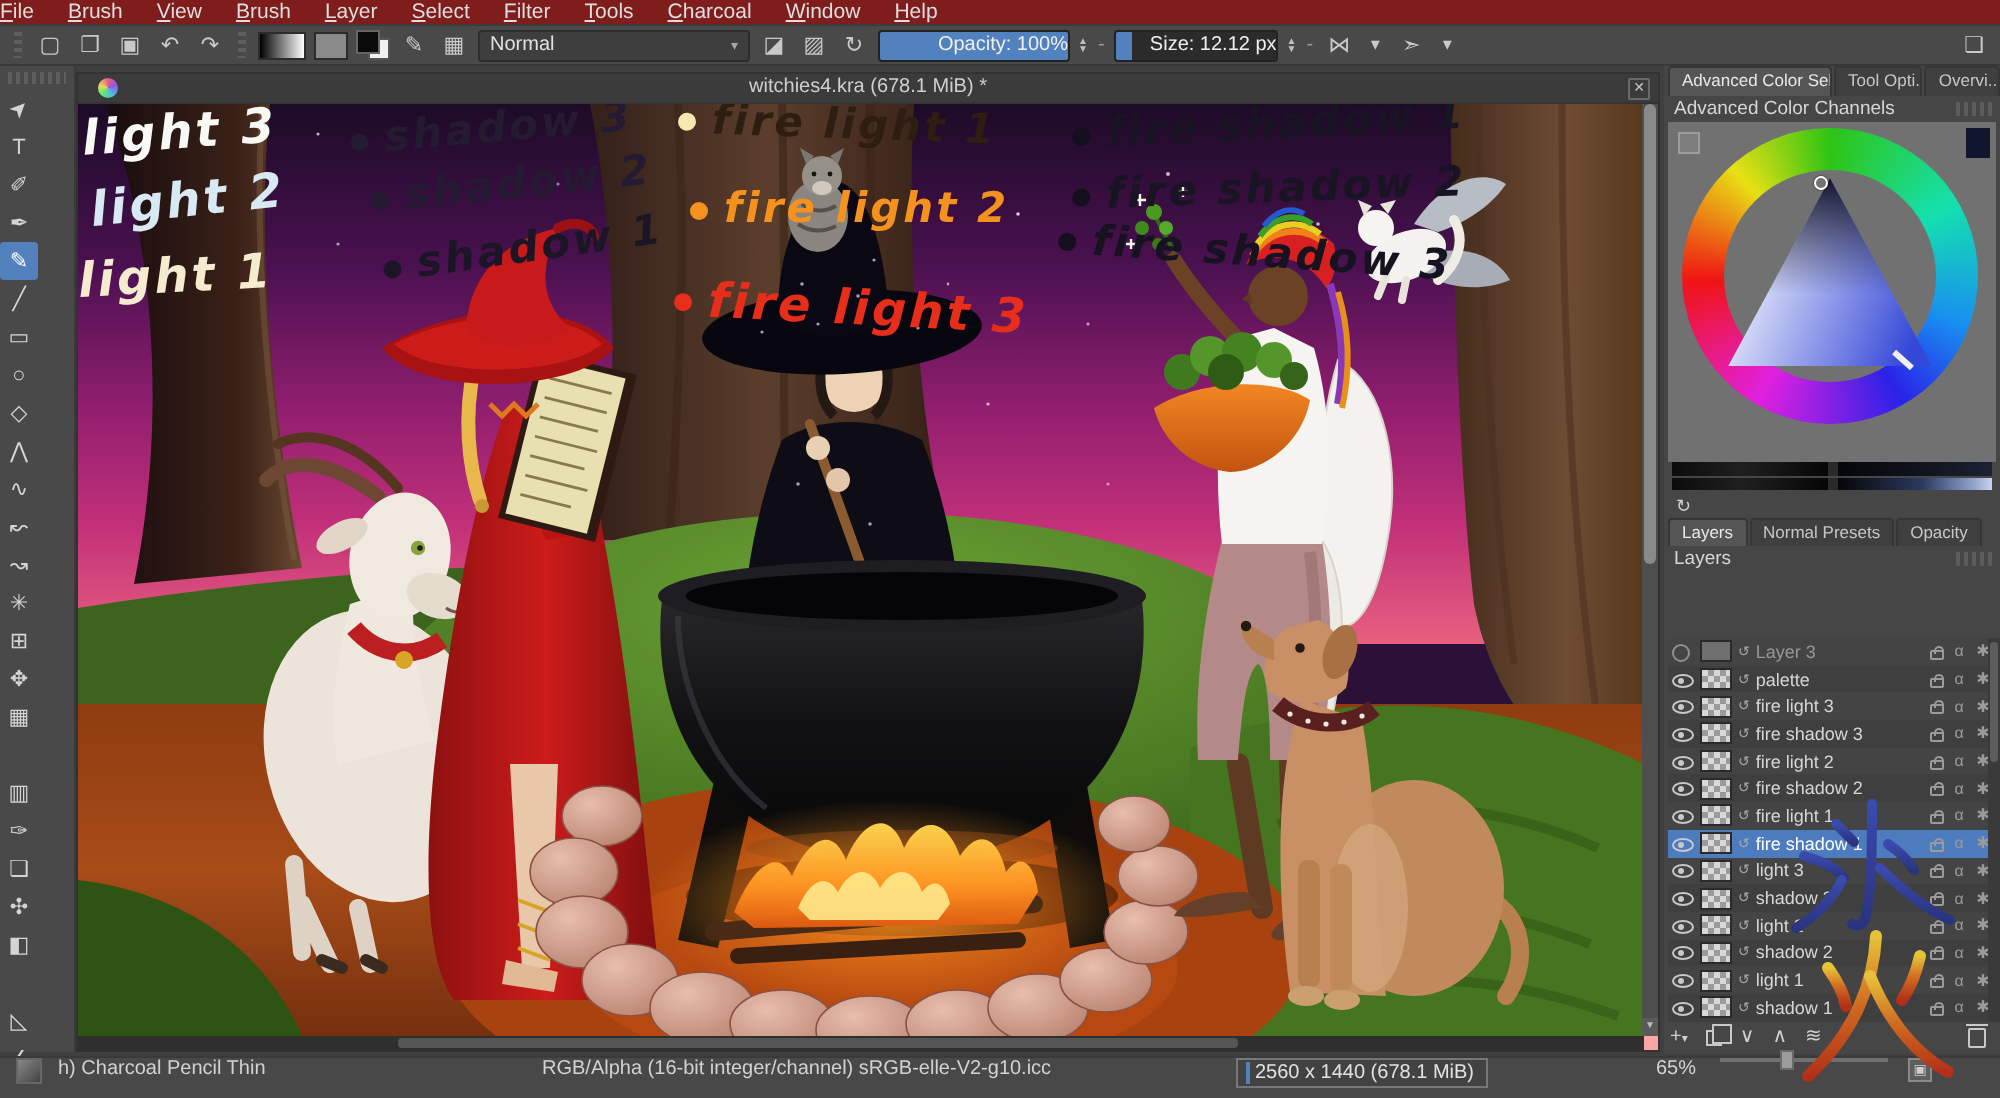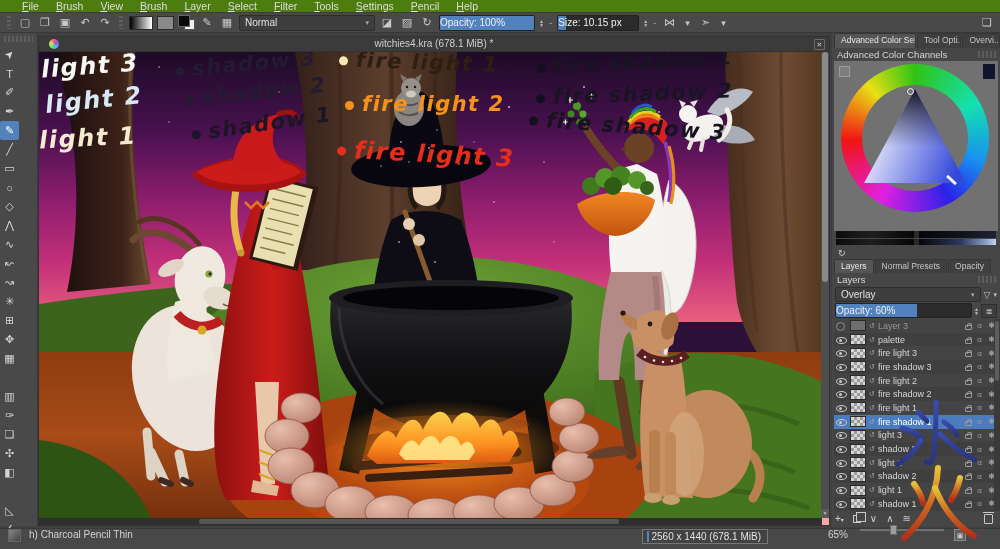--- a/index.html
+++ b/index.html
@@ -1,34 +1,34 @@
 <!DOCTYPE html>
 <html><head>
 <meta charset="utf-8">
 <style>
 *{box-sizing:border-box;margin:0;padding:0}
 html,body{width:1000px;height:549px}
 body{position:relative;background:#404040;font-family:"Liberation Sans","DejaVu Sans",sans-serif;font-size:11px;color:#d8d8d8;overflow:hidden}
 
-.menubar{position:absolute;top:0;left:0;right:0;height:13px;background:#4d7c0f;border-bottom:1px solid #3c3c3c;display:flex;align-items:center;gap:17px;padding-left:22px}
+.menubar{position:absolute;top:0;left:0;right:0;height:13px;background:#7f1d1d;border-bottom:1px solid #3c3c3c;display:flex;align-items:center;gap:17px;padding-left:0}
 .menu-item{font-size:10.5px;color:#dedede;line-height:13px}
 .menu-item::first-letter{text-decoration:underline}
 
 .toolbar{position:absolute;top:13px;left:0;right:0;height:20px;background:#494949;border-bottom:1px solid #383838;display:flex;align-items:center;gap:4px;padding:0 5px}
 .tb-handle{width:4px;height:13px;background:repeating-linear-gradient(to bottom,#5e5e5e 0 2px,transparent 2px 4px);margin:0 2px}
 .tbtn{width:16px;height:16px;display:flex;align-items:center;justify-content:center;font-size:11px;color:#c9c9c9}
 .tbtn.sm{font-size:9px;width:12px}
 .chip-grad{width:24px;height:14px;border:1px solid #2c2c2c;background:linear-gradient(90deg,#000,#fff)}
 .chip-pat{width:17px;height:14px;border:1px solid #2c2c2c;background:#8a8a8a}
 .chip-fgbg{width:17px;height:15px;position:relative}
 .chip-fgbg::before{content:'';position:absolute;right:0;bottom:0;width:9px;height:9px;background:#f2f2f2;border:1px solid #555}
 .chip-fgbg::after{content:'';position:absolute;left:0;top:0;width:10px;height:10px;background:#0a0a0a;border:1px solid #666}
 .combo{height:16px;width:136px;background:#3e3e3e;border:1px solid #2d2d2d;border-radius:2px;display:flex;align-items:center;padding:0 5px;font-size:10px;color:#e0e0e0}
 .combo .arr{margin-left:auto;font-size:7px;color:#a8a8a8}
-.kslider{position:relative;height:16px;background:#2b2b2b;border:1px solid #222;border-radius:2px;overflow:hidden;text-align:left;font-size:10px;color:#f0f0f0;line-height:14px}
+.kslider{position:relative;height:16px;background:#2b2b2b;border:1px solid #222;border-radius:2px;overflow:hidden;text-align:right;font-size:10px;color:#f0f0f0;line-height:14px}
 .kslider .fill{position:absolute;top:0;left:0;bottom:0;background:#5282bd}
 .kslider span{position:relative;z-index:1}
 .spin{display:flex;flex-direction:column;justify-content:center;font-size:5px;line-height:4px;color:#bdbdbd}
 .dash{color:#9a9a9a;font-size:10px;margin:0 1px}
 
 .toolbox{position:absolute;left:0;top:33px;width:38px;height:493px;background:#494949;border-right:1px solid #3a3a3a;padding-top:2px}
 .tbx-handle{height:6px;margin:1px 4px 3px 4px;background:repeating-linear-gradient(90deg,#5e5e5e 0 2px,transparent 2px 4px)}
 .tools{display:flex;flex-wrap:wrap}
 .tool{width:19px;height:19px;display:flex;align-items:center;justify-content:center;font-size:11px;color:#d4d4d4}
 .tool.selected{background:#5282bd;border-radius:2px;color:#fff}
@@ -111,41 +111,41 @@
 .trash::before{content:'';position:absolute;left:-2px;top:-3px;width:11px;height:1.5px;background:#c8c8c8}
 .lscroll{position:absolute;right:0;top:286px;width:6px;height:192px;background:#3a3a3a}
 .lscroll::before{content:'';position:absolute;left:1px;top:2px;width:4px;height:60px;background:#5d5d5d;border-radius:2px}
 
 .statusbar{position:absolute;left:0;right:0;top:528px;height:21px;background:#484848;border-top:1px solid #3a3a3a;display:flex;padding:0 8px;font-size:10px;color:#d2d2d2}
 .sb-icon{width:13px;height:13px;border:1px solid #666;background:linear-gradient(135deg,#888,#444);margin-right:8px}
 .sb-brush{width:142px}
 .sb-profile{margin-left:100px}
 .sb-size{margin-left:auto;height:15px;border:1px solid #777;background:#424242;padding:0 6px 0 4px;display:flex;align-items:center;font-size:10px;color:#e2e2e2}
 .sb-size .caret{width:2px;height:11px;background:#5282bd;margin-right:2px}
-.sb-zoom{margin-left:52px;width:28px;text-align:right}
+.sb-zoom{margin-left:76px;width:28px;text-align:right}
 .zslider{margin-left:12px;width:84px;height:2px;background:#707070;position:relative}
 .zslider .zthumb{position:absolute;left:36%;top:-4px;width:7px;height:10px;background:#9d9d9d;border:1px solid #6a6a6a}
 .zfit{margin:0 26px 0 10px;width:12px;height:12px;border:1px solid #8a8a8a;background:#5e5e5e;font-size:7px;color:#cfcfcf;text-align:center;line-height:11px}
 
 .kanji{position:absolute;z-index:60;pointer-events:none}
 </style>
 </head>
 <body>
 
 <div class="menubar">
   <span class="menu-item">File</span>
   <span class="menu-item">Brush</span>
   <span class="menu-item">View</span>
   <span class="menu-item">Brush</span>
   <span class="menu-item">Layer</span>
   <span class="menu-item">Select</span>
   <span class="menu-item">Filter</span>
   <span class="menu-item">Tools</span>
-  <span class="menu-item">Settings</span>
-  <span class="menu-item">Pencil</span>
+  <span class="menu-item">Charcoal</span>
+  <span class="menu-item">Window</span>
   <span class="menu-item">Help</span>
 </div>
 
 <div class="toolbar">
   <div class="tb-handle"></div>
   <div class="tbtn">▢</div>
   <div class="tbtn">❐</div>
   <div class="tbtn">▣</div>
   <div class="tbtn">↶</div>
   <div class="tbtn">↷</div>
@@ -166,21 +166,21 @@
     <div class="fill" style="width:100%"></div>
     <span>Opacity: 100%</span>
   </div>
   <div class="spin">
       <span>▲</span>
       <span>▼</span>
     </div>
   <span class="dash">-</span>
   <div class="kslider" style="width:82px">
     <div class="fill" style="width:10%"></div>
-    <span>Size: 10.15 px</span>
+    <span>Size: 12.12 px</span>
   </div>
   <div class="spin">
       <span>▲</span>
       <span>▼</span>
     </div>
   <span class="dash">-</span>
   <div class="tbtn">⋈</div>
   <div class="tbtn sm">▾</div>
   <div class="tbtn">➣</div>
   <div class="tbtn sm">▾</div>
@@ -575,40 +575,21 @@
   <div class="dtabs ltabs" style="top:226px">
     <div class="dtab active">Layers</div>
     <div class="dtab">Normal Presets</div>
     <div class="dtab">Opacity</div>
   </div>
   <div class="dock-title ltitle" style="top:240px">
     <span>Layers</span>
     <span class="grip"></span>
   </div>
 
-  <div class="lcombo">
-    <div class="combo">
-      <span>Overlay</span>
-      <span class="arr">▾</span>
-    </div>
-    <span class="funnel">▽</span>
-    <span class="funnel" style="font-size:7px">▾</span>
-  </div>
-
-  <div class="lopacity">
-    <div class="kslider">
-      <div class="fill" style="width:60%"></div>
-      <span>Opacity: 60%</span>
-    </div>
-    <div class="spin">
-        <span>▲</span>
-        <span>▼</span>
-      </div>
-    <div class="listbtn">≣</div>
-  </div>
+
 
   <div class="llist">
     <div class="lrow dim">
         <span class="eye closed"></span>
         <span class="thumb solid"></span>
         <span class="hicon">↺</span>
         <span class="name">Layer 3</span>
         <span class="ilock"></span>
         <span class="ric">α</span>
         <span class="ric">✱</span>
@@ -767,20 +748,21 @@
     <path d="M24 18 C29 25 32 31 33 37"></path>
     <path d="M70 12 C68 21 65 28 61 34"></path>
     <path d="M48 2 C47 24 38 50 14 72"></path>
     <path d="M45 22 C54 44 67 60 84 70"></path>
   </g>
 </svg>
 
 <div class="statusbar">
   <div class="sb-icon"></div>
   <span class="sb-brush">h) Charcoal Pencil Thin</span>
+  <span class="sb-profile">RGB/Alpha (16-bit integer/channel)  sRGB-elle-V2-g10.icc</span>
   <div class="sb-size">
     <span class="caret"></span>
     <span>2560 x 1440 (678.1 MiB)</span>
   </div>
   <span class="sb-zoom">65%</span>
   <div class="zslider">
     <div class="zthumb"></div>
   </div>
   <div class="zfit">▣</div>
 </div>

